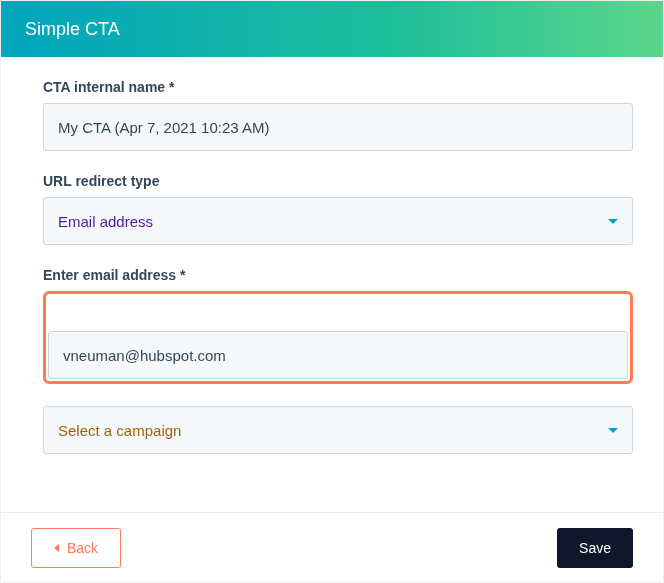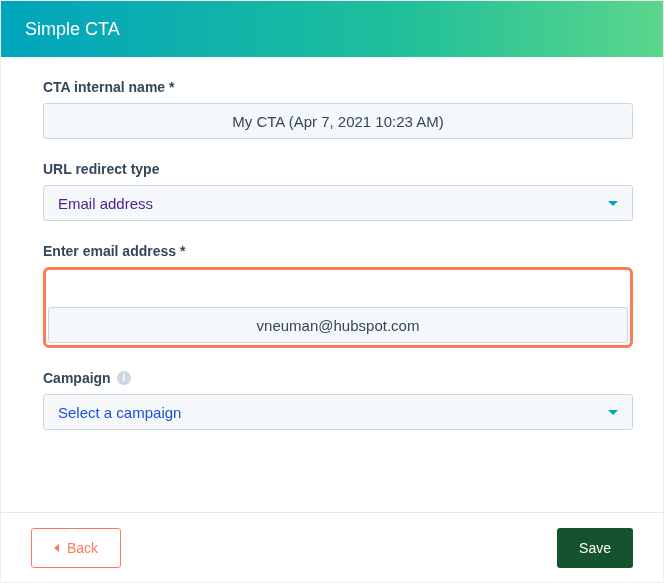--- a/index.html
+++ b/index.html
@@ -1,15 +1,15 @@
 <!DOCTYPE html>
 <html><head>
 <meta charset="utf-8">
 <style>
-  * { box-sizing: border-box; margin: 0; padding: 0; text-align: center; }
+  * { box-sizing: border-box; margin: 0; padding: 0; }
   html, body { width: 664px; height: 583px; font-family: -apple-system, BlinkMacSystemFont, "Segoe UI", Helvetica, Arial, sans-serif; color: #33475b; background: #fff; }
   .panel { width: 664px; height: 583px; display: flex; flex-direction: column; border: 1px solid #eee; }
   .header {
     height: 56px;
     background: linear-gradient(90deg, #00a4bd 0%, #1fbf9a 60%, #5bd68b 100%);
     color: #fff;
     display: flex;
     align-items: center;
     padding: 0 24px;
     font-size: 18px;
@@ -31,36 +31,36 @@
     gap: 6px;
   }
   .helper {
     font-size: 12px;
     color: #516f90;
     margin-top: -4px;
     margin-bottom: 8px;
   }
   .input, .select {
     width: 100%;
-    height: 36px;
+    height: 48px;
     background: #f5f8fa;
     border: 1px solid #cbd6e2;
     border-radius: 3px;
     font-size: 15px;
     color: #33475b;
     padding: 0 14px;
     display: flex;
     align-items: center;
     justify-content: space-between;
     font-family: inherit;
   }
   .input { outline: none; }
   .select { cursor: pointer; }
   .select-text { color: #4c1d95; }
-  .placeholder { color: #1d4ed8; }
+  .placeholder { color: #a16207; }
   .chevron {
     width: 0; height: 0;
     border-left: 5px solid transparent;
     border-right: 5px solid transparent;
     border-top: 5px solid #00a4bd;
   }
   .highlight-wrap {
     border: 3px solid #ff7a59;
     border-radius: 6px;
     padding: 2px;
@@ -98,21 +98,21 @@
     gap: 8px;
     cursor: pointer;
     font-family: inherit;
   }
   .btn-back {
     background: #fff;
     color: #ff7a59;
     border: 1px solid #ff7a59;
   }
   .btn-save {
-    background: #14532d;
+    background: #0f172a;
     color: #fff;
     border: none;
   }
   .chev-left {
     width: 0; height: 0;
     border-top: 4px solid transparent;
     border-bottom: 4px solid transparent;
     border-right: 5px solid #ff7a59;
   }
 </style>
@@ -141,24 +141,20 @@
     </div>
 
     <div class="field">
       <div class="label">Enter email address *</div>
       <div class="highlight-wrap">
         <input class="input" type="text" value="vneuman@hubspot.com" style="">
       </div>
     </div>
 
     <div class="field">
-      <div class="label">
-        <span>Campaign</span>
-        <span class="info-icon">i</span>
-      </div>
       <div class="select">
         <span class="select-text placeholder">Select a campaign</span>
         <span class="chevron"></span>
       </div>
     </div>
 
   </div>
 
   <div class="footer">
     <button class="btn btn-back">

